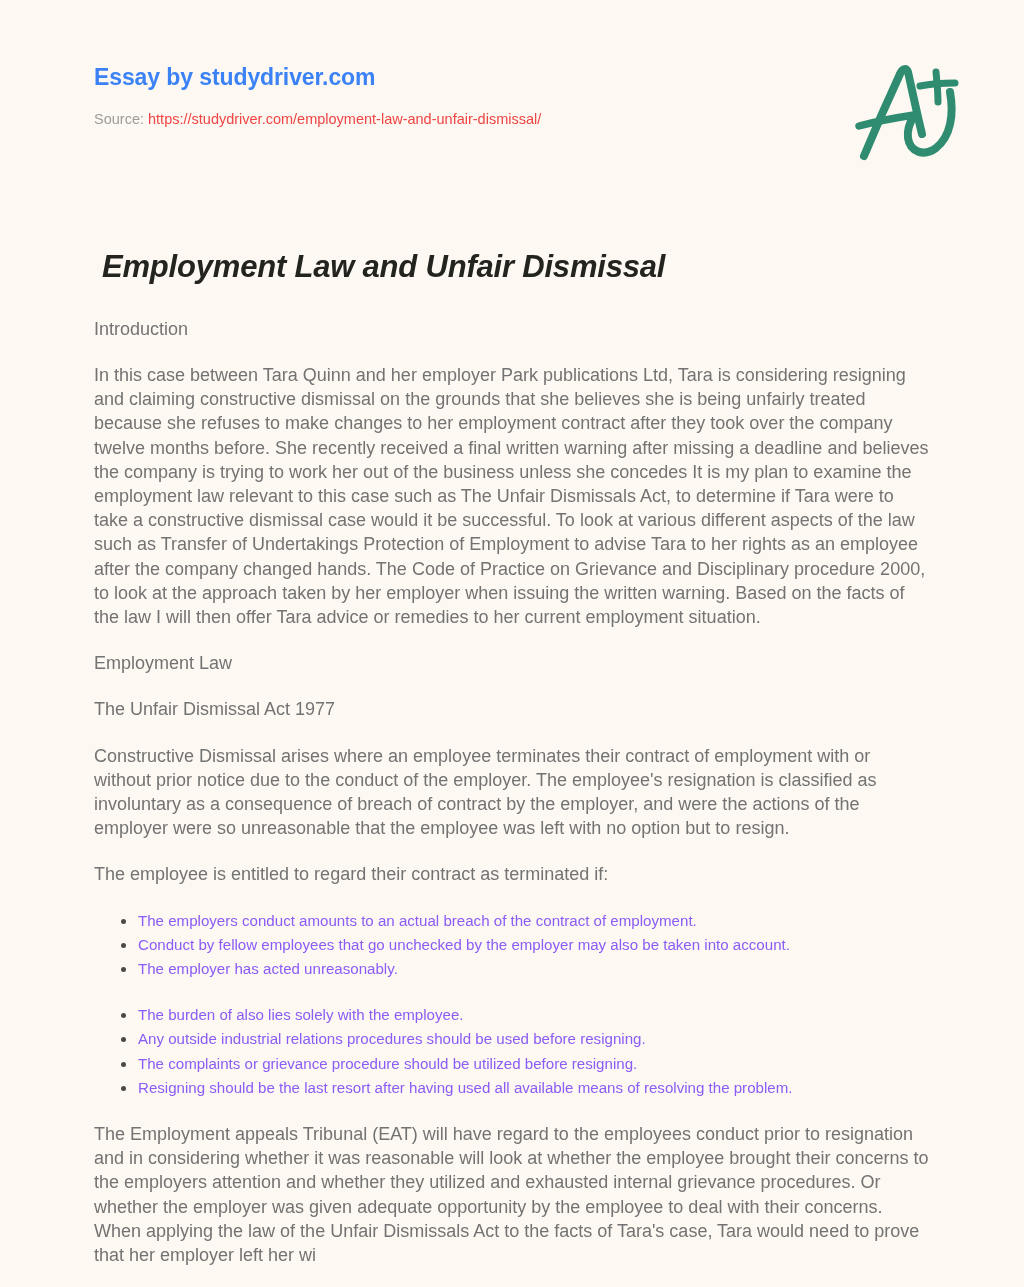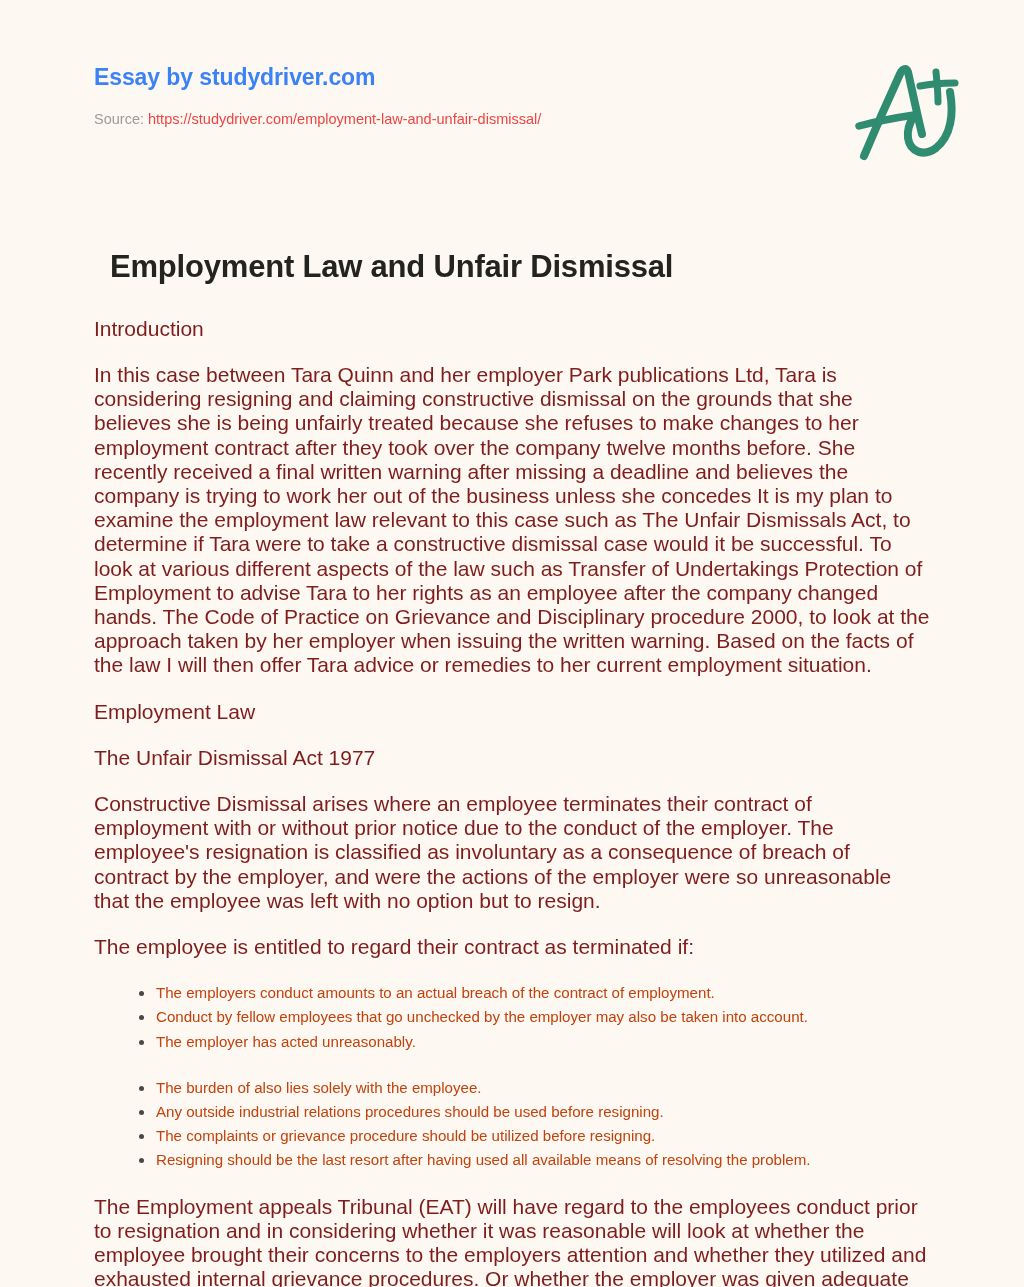--- a/index.html
+++ b/index.html
@@ -51,52 +51,53 @@
     width: 120px;
     height: 110px;
   }
   .logo-mark svg { display: block; width: 100%; height: 100%; }
 
   
   .article {
     padding: 0 94px 0 94px;
   }
   .article-title {
-    margin: 48px 0 0 16px;
+    margin: 48px 0 0 8px;
     font-size: 31px;
     font-weight: bold;
     color: #23231f;
     letter-spacing: -0.2px;
     line-height: 1.25;
+    font-style: italic;
   }
   .body-block {
     margin-top: 30px;
   }
   .para {
     margin: 0 0 22px 0;
-    font-size: 21px;
+    font-size: 18px;
     line-height: 24.2px;
-    color: #7f1d1d;
+    color: #737373;
     max-width: 840px;
     text-align: left;
   }
   .para:last-child { margin-bottom: 0; }
 
   ul.bullets {
     margin: 0 0 22px 0;
     padding-left: 44px;
     list-style: none;
     max-width: 840px;
   }
   ul.bullets li {
     position: relative;
     font-size: 15.1px;
     line-height: 24.2px;
-    color: #c2410c;
-    margin: 0 0 0 18px;
+    color: #8b5cf6;
+    margin: 0 0 0 0;
     padding-left: 0;
   }
   ul.bullets li::before {
     content: "";
     position: absolute;
     left: -17px;
     top: 10px;
     width: 5px;
     height: 5px;
     border-radius: 50%;

